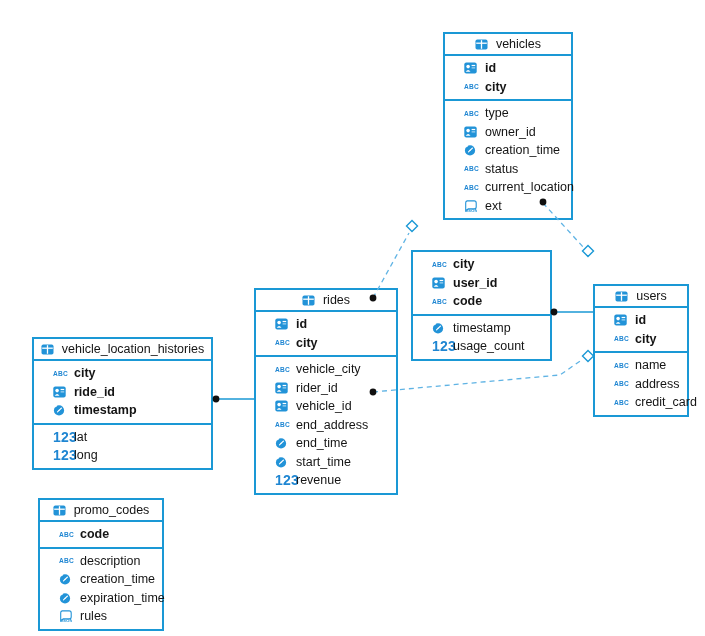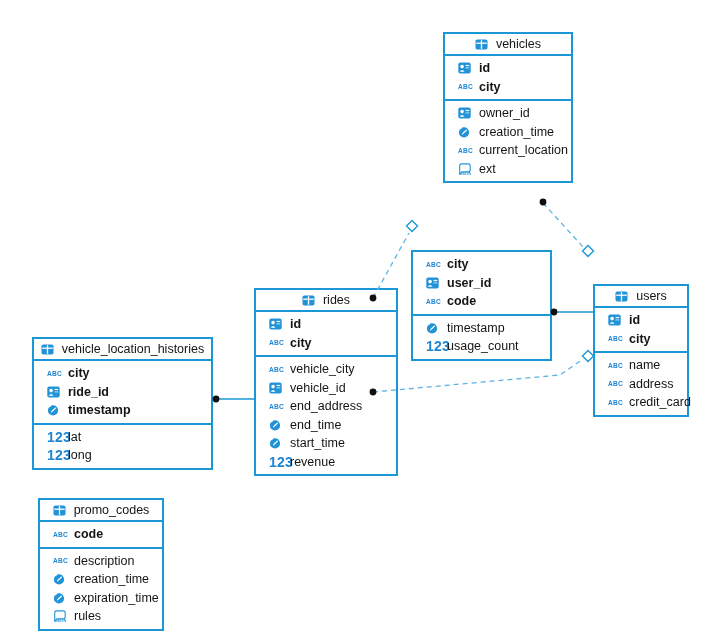--- a/index.html
+++ b/index.html
@@ -9,21 +9,21 @@
     -webkit-font-smoothing:antialiased;
   }
   .tbl{
     position:absolute;background:#fff;border:2px solid #1a98d5;box-sizing:border-box;
     font-size:12.5px;color:#141414;white-space:nowrap;z-index:2;
   }
   .hd{
     display:flex;align-items:center;justify-content:center;gap:4px;
     height:22px;padding:0 5px;border-bottom:2px solid #1a98d5;box-sizing:border-box;
   }
-  .sec{padding:3px 8px;}
+  .sec{padding:3px 14px;}
   .sec.pk{border-bottom:2px solid #1a98d5;}
   .row{display:flex;align-items:center;gap:4px;height:18.5px;padding:0 5px;}
   .sec.pk .row .nm{font-weight:700;}
   .ic{flex:0 0 17px;width:17px;display:flex;align-items:center;justify-content:flex-start;}
   .tg{font-weight:700;font-size:6.6px;letter-spacing:.2px;color:#1f86d2;}
   .ng{font-size:14px;font-weight:600;color:#1f86d2;letter-spacing:.2px;}
   .overlay{position:absolute;left:0;top:0;z-index:3;pointer-events:none;}
   .overlay .solid{stroke:#1a98d5;stroke-width:1.3;}
   .overlay .dash{stroke:#5fb3e4;stroke-width:1.3;fill:none;stroke-dasharray:5 4;}
   .overlay .dot{fill:#101010;}
@@ -80,37 +80,45 @@
           </span>
           <span class="nm">id</span>
         </div>
       <div class="row">
           <span class="ic tg">ABC</span>
           <span class="nm">city</span>
         </div>
     </div>
     <div class="sec">
       <div class="row">
+          <span class="ic tg">ABC</span>
+          <span class="nm">type</span>
+        </div>
+      <div class="row">
           <span class="ic">
             <svg width="13" height="12">
               <use href="#i-id"></use>
             </svg>
           </span>
           <span class="nm">owner_id</span>
         </div>
       <div class="row">
           <span class="ic">
             <svg width="12" height="12">
               <use href="#i-time"></use>
             </svg>
           </span>
           <span class="nm">creation_time</span>
         </div>
       <div class="row">
           <span class="ic tg">ABC</span>
+          <span class="nm">status</span>
+        </div>
+      <div class="row">
+          <span class="ic tg">ABC</span>
           <span class="nm">current_location</span>
         </div>
       <div class="row">
           <span class="ic">
             <svg width="13" height="12">
               <use href="#i-json"></use>
             </svg>
           </span>
           <span class="nm">ext</span>
         </div>
@@ -137,20 +145,28 @@
         </div>
       <div class="row">
           <span class="ic tg">ABC</span>
           <span class="nm">city</span>
         </div>
     </div>
     <div class="sec">
       <div class="row">
           <span class="ic tg">ABC</span>
           <span class="nm">vehicle_city</span>
+        </div>
+      <div class="row">
+          <span class="ic">
+            <svg width="13" height="12">
+              <use href="#i-id"></use>
+            </svg>
+          </span>
+          <span class="nm">rider_id</span>
         </div>
       <div class="row">
           <span class="ic">
             <svg width="13" height="12">
               <use href="#i-id"></use>
             </svg>
           </span>
           <span class="nm">vehicle_id</span>
         </div>
       <div class="row">

